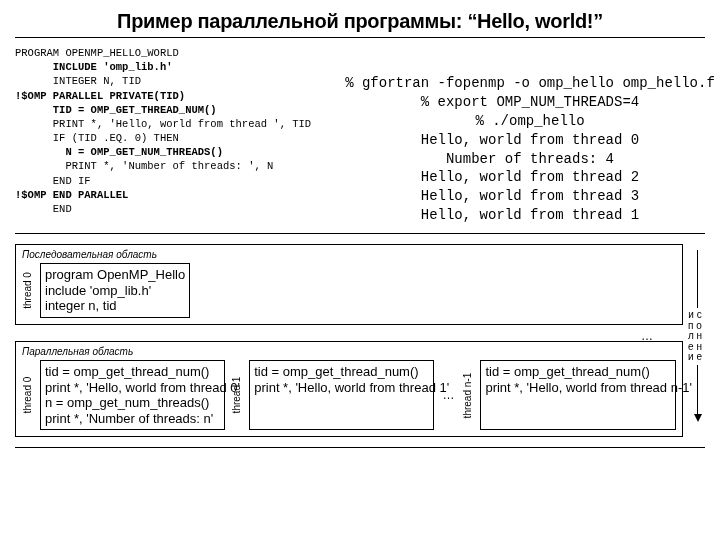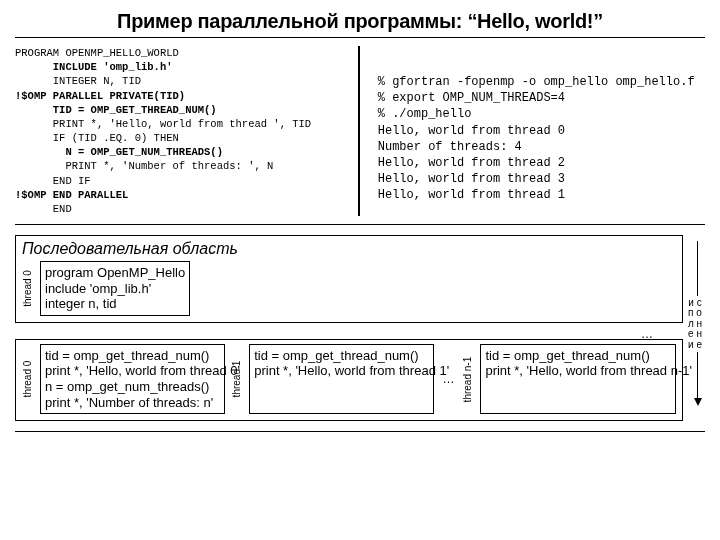--- a/index.html
+++ b/index.html
@@ -43,40 +43,41 @@
   }
   .vdiv {
     width: 1.5px;
     background: #000;
     align-self: stretch;
     margin: 0 10px 0 0;
   }
   .code-right {
     flex: 1;
     font-family: "Courier New", monospace;
-    font-size: 12px;
+    font-size: 14px;
     line-height: 1.35;
     white-space: pre;
     padding-top: 28px;
+    text-align: center;
   }
   .b { font-weight: bold; }
 
   .diagram {
     position: relative;
     padding-right: 22px;
   }
   .region {
     border: 1px solid #000;
     margin-bottom: 10px;
     padding: 4px 6px 6px 6px;
     position: relative;
   }
   .region-title {
     font-style: italic;
-    font-size: 16px;
+    font-size: 10px;
     margin-bottom: 3px;
   }
   .threads-row {
     display: flex;
     align-items: stretch;
     gap: 6px;
   }
   .vlabel {
     writing-mode: vertical-rl;
     transform: rotate(180deg);
@@ -198,20 +199,21 @@
       <div class="vlabel">thread 0</div>
       <div class="tbox">program OpenMP_Hello
 include 'omp_lib.h'
 integer n, tid</div>
     </div>
   </div>
 
   <div class="dots-top">…</div>
 
   <div class="region">
+    <div class="region-title">Параллельная область</div>
     <div class="threads-row">
       <div class="vlabel">thread 0</div>
       <div class="tbox wide">tid = omp_get_thread_num()
 print *, 'Hello, world from thread 0'
 n = omp_get_num_threads()
 print *, 'Number of threads: n'</div>
       <div class="vlabel">thread 1</div>
       <div class="tbox wide">tid = omp_get_thread_num()
 print *, 'Hello, world from thread 1'</div>
       <div class="dots">…</div>

